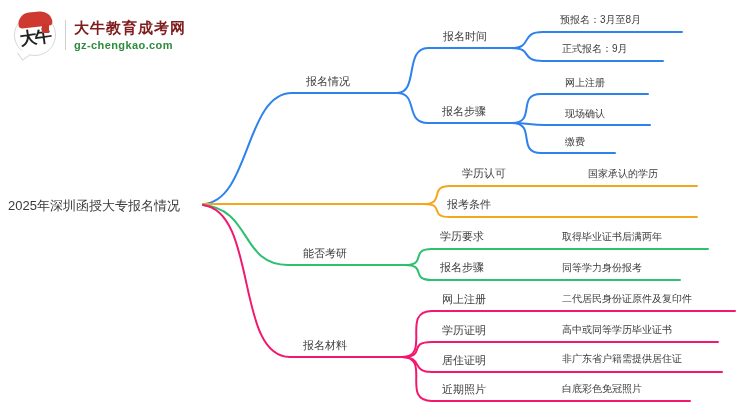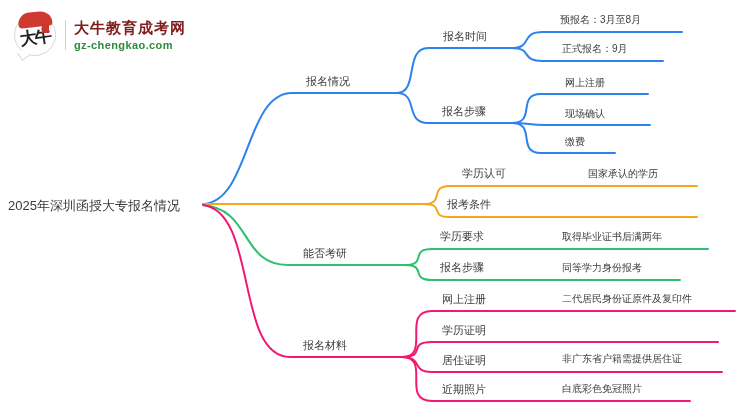--- a/index.html
+++ b/index.html
@@ -114,18 +114,19 @@
   <div class="lbl" style="left:303px;top:244px">能否考研</div>
   <div class="lbl" style="left:440px;top:227px">学历要求</div>
   <div class="lbl leaf" style="left:562px;top:228px">取得毕业证书后满两年</div>
   <div class="lbl" style="left:440px;top:258px">报名步骤</div>
   <div class="lbl leaf" style="left:562px;top:259px">同等学力身份报考</div>
 
   <div class="lbl" style="left:303px;top:336px">报名材料</div>
   <div class="lbl" style="left:442px;top:290px">网上注册</div>
   <div class="lbl leaf" style="left:562px;top:290px">二代居民身份证原件及复印件</div>
   <div class="lbl" style="left:442px;top:321px">学历证明</div>
+  <div class="lbl leaf" style="left:562px;top:321px">高中或同等学历毕业证书</div>
   <div class="lbl" style="left:442px;top:351px">居住证明</div>
   <div class="lbl leaf" style="left:562px;top:350px">非广东省户籍需提供居住证</div>
   <div class="lbl" style="left:442px;top:380px">近期照片</div>
   <div class="lbl leaf" style="left:562px;top:380px">白底彩色免冠照片</div>
 
 </div>
 
 </body></html>

